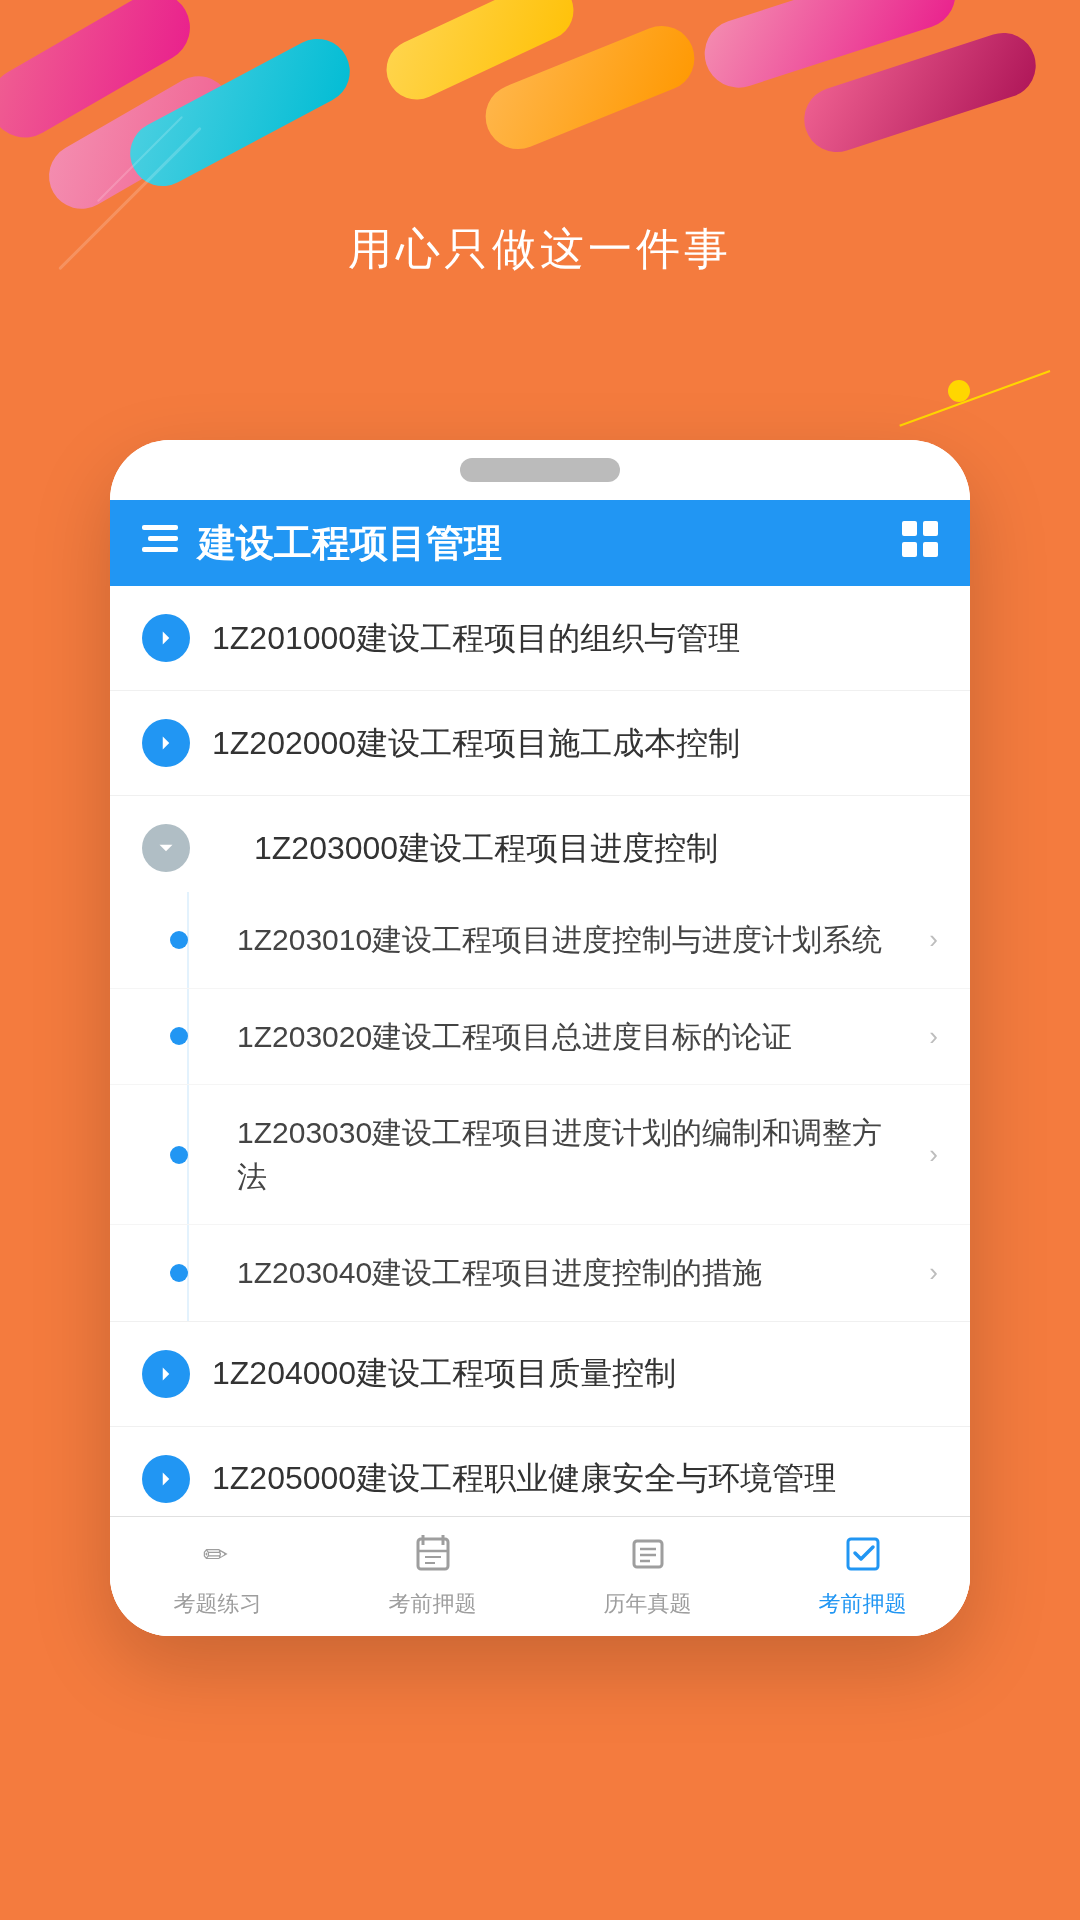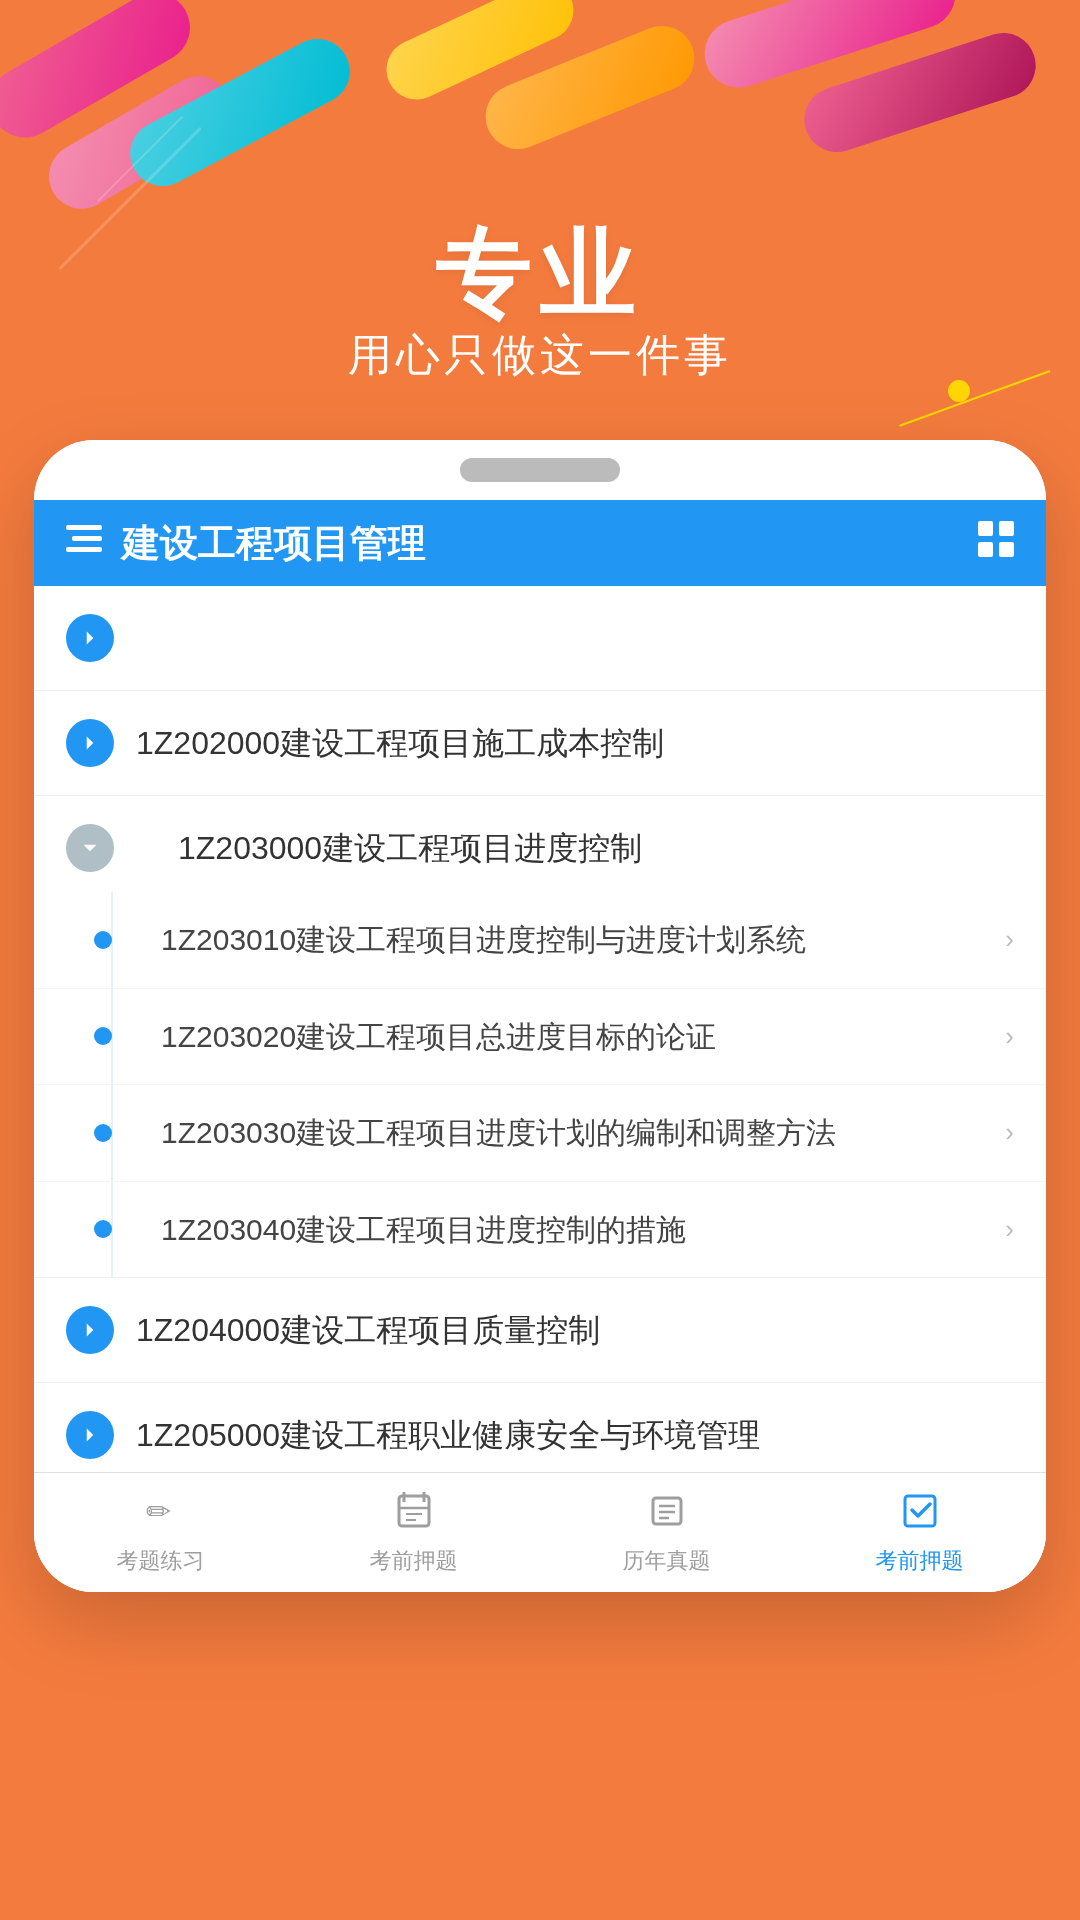--- a/index.html
+++ b/index.html
@@ -110,21 +110,21 @@
       color: #fff;
       letter-spacing: 4px;
     }
 
     
     .phone-mockup {
       position: absolute;
       top: 440px;
       left: 50%;
       transform: translateX(-50%);
-      width: 1012px;
+      width: 860px;
       background: #fff;
       border-radius: 60px;
       box-shadow: 0 30px 80px rgba(0,0,0,0.18);
       overflow: hidden;
     }
 
     
     .phone-top {
       background: #fff;
       height: 60px;
@@ -323,21 +323,20 @@
   <div class="pill pill-pink4"></div>
 
   <div class="dot-yellow"></div>
   <div class="line-yellow"></div>
   <div class="scratch scratch1"></div>
   <div class="scratch scratch2"></div>
   <div class="scratch scratch3"></div>
 </div>
 
 <div class="hero-section">
-  <div class="hero-title">专业</div>
   <div class="hero-subtitle">用心只做这一件事</div>
 </div>
 
 <div class="phone-mockup">
 
   <div class="phone-top">
     <div class="phone-notch"></div>
   </div>
 
   <div class="app-header">
@@ -360,20 +359,21 @@
   </div>
 
   <div class="list-container">
 
     <div class="list-item">
       <div class="item-icon">
         <svg viewBox="0 0 24 24">
             <polygon points="9,6 15,12 9,18"></polygon>
           </svg>
       </div>
+      <span class="item-text">1Z201000建设工程项目的组织与管理</span>
     </div>
 
     <div class="list-item">
       <div class="item-icon">
         <svg viewBox="0 0 24 24">
             <polygon points="9,6 15,12 9,18"></polygon>
           </svg>
       </div>
       <span class="item-text">1Z202000建设工程项目施工成本控制</span>
     </div>

